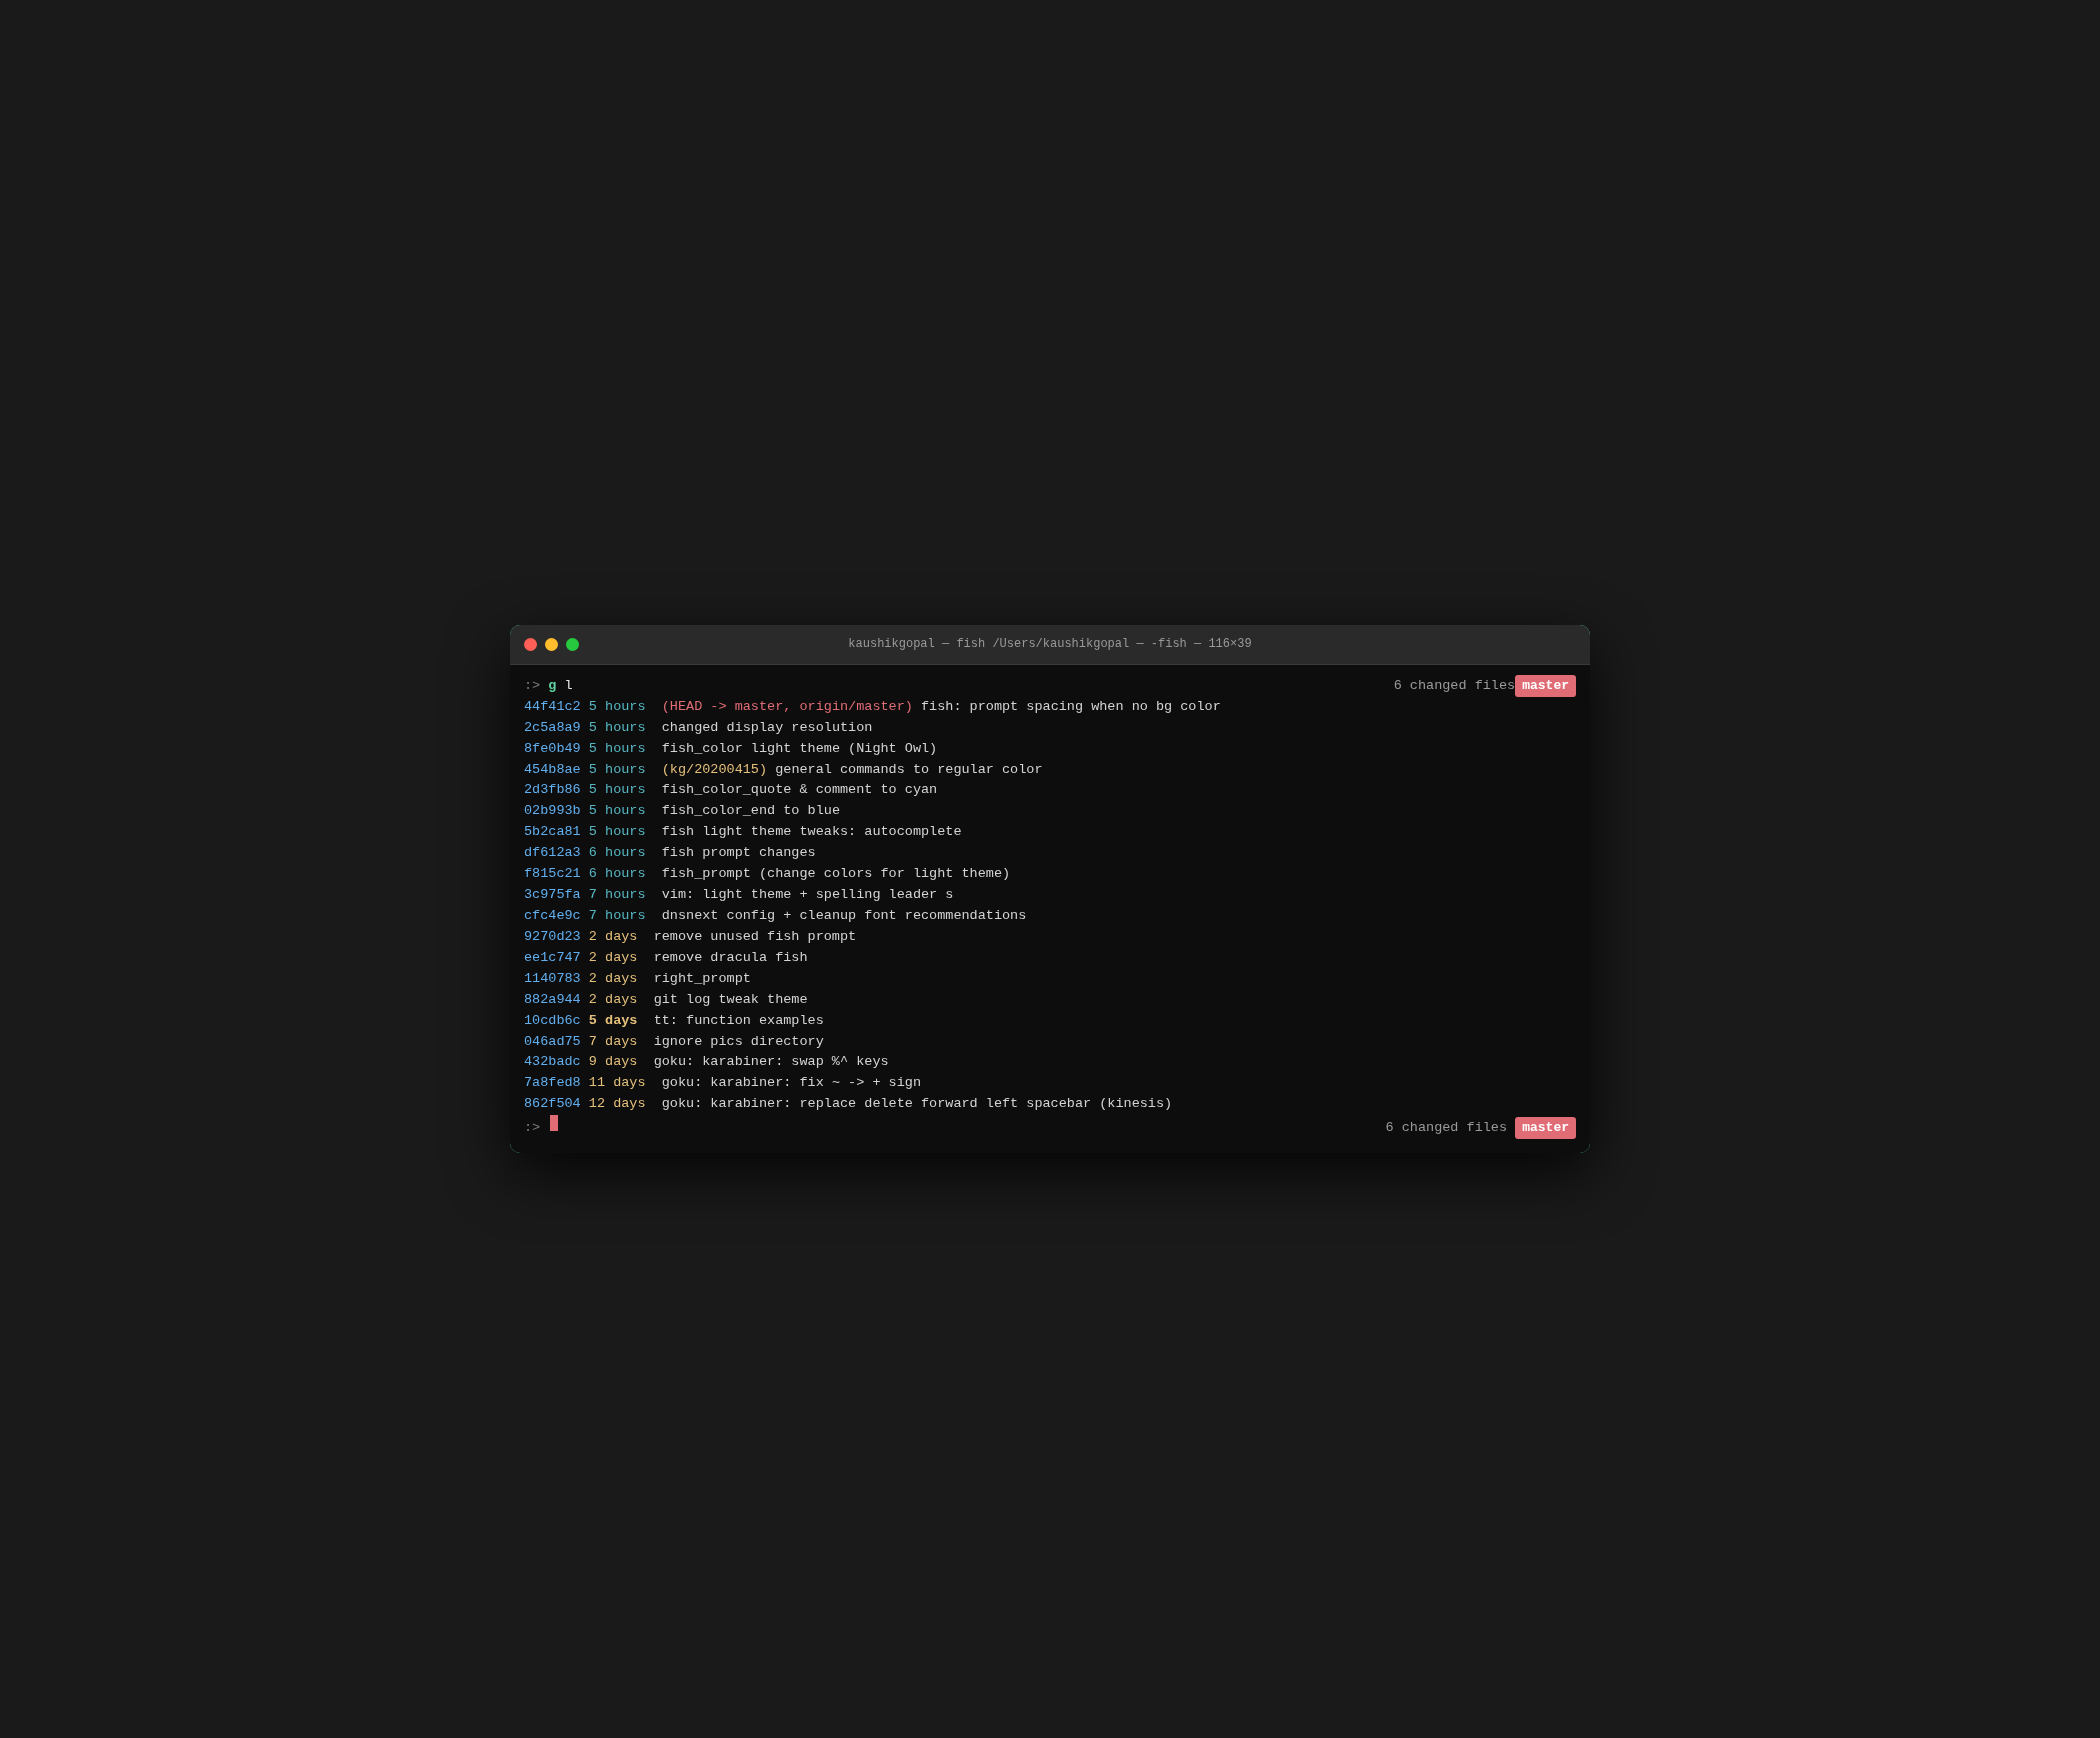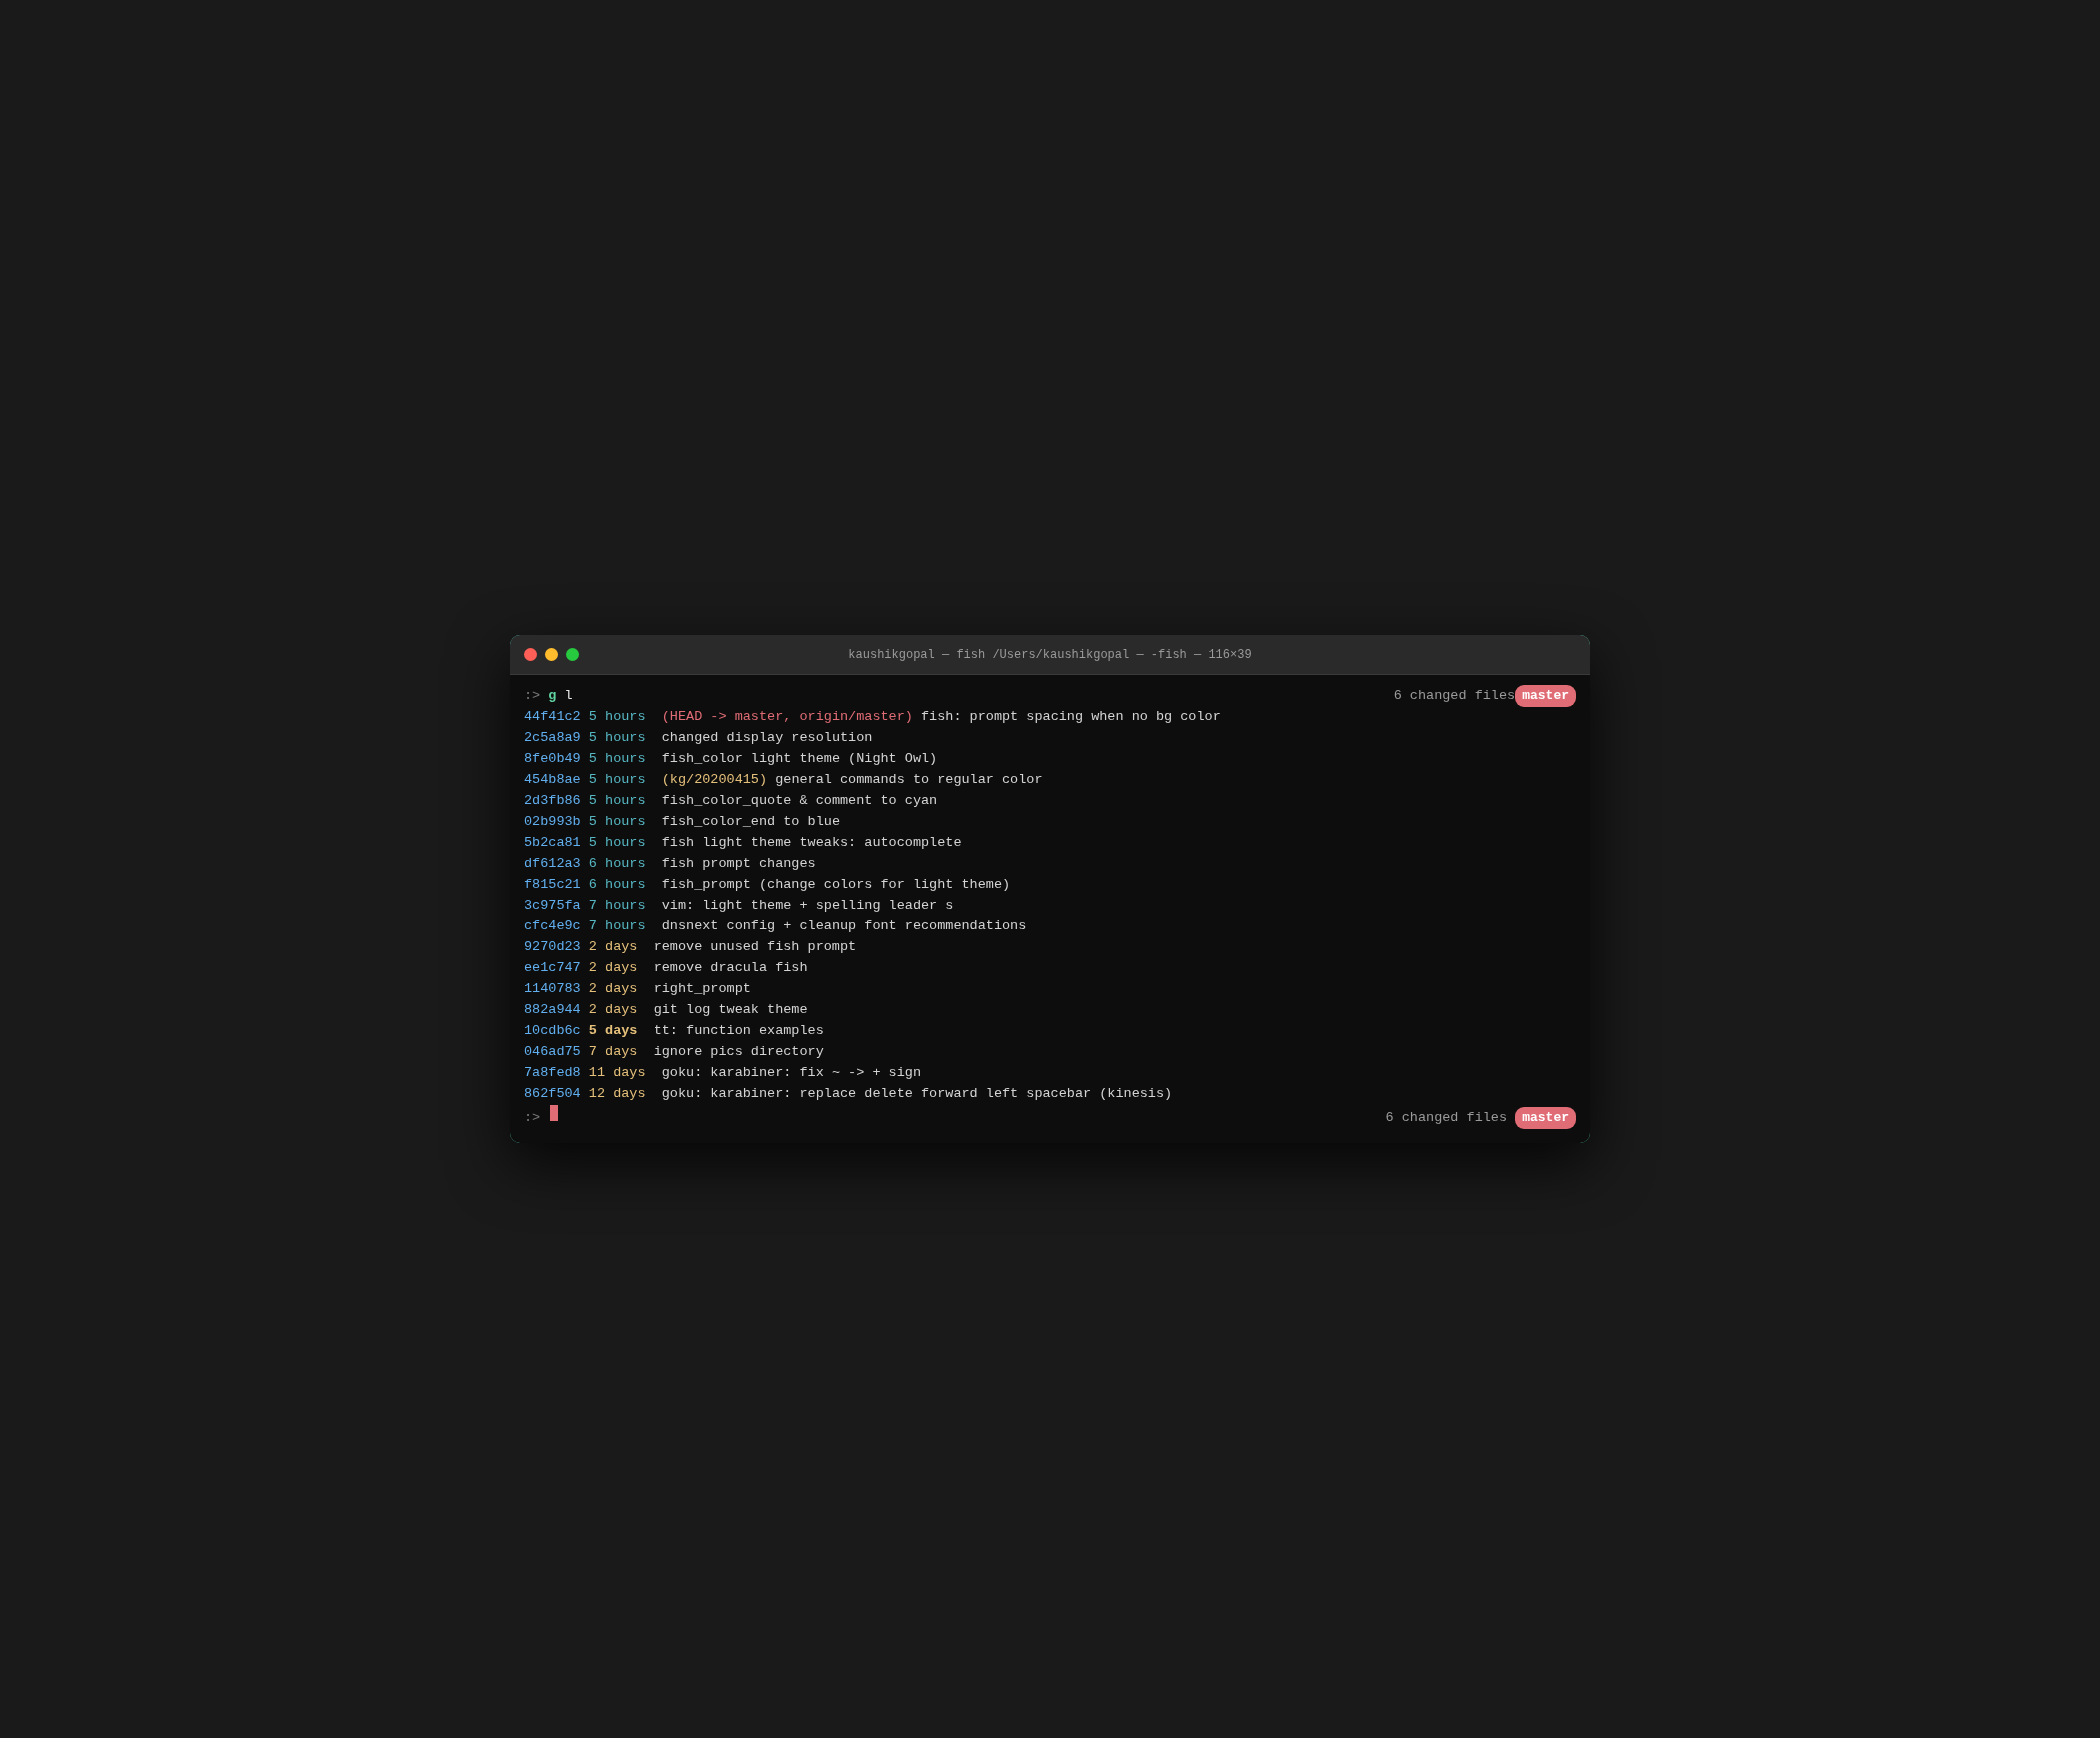--- a/index.html
+++ b/index.html
@@ -106,21 +106,21 @@
 
     .changed-files-label {
       color: #9a9a9a;
       font-size: 13.5px;
     }
 
     .master-badge {
       background: #e06c75;
       color: #ffffff;
       padding: 1px 7px;
-      border-radius: 9px;
+      border-radius: 3px;
       font-size: 13px;
       font-weight: bold;
     }
 
     .hash { color: #61afef; }
     .time-5h { color: #56b6c2; }
     .time-6h { color: #56b6c2; }
     .time-7h { color: #56b6c2; }
     .time-2d { color: #e5c07b; }
     .time-5d { color: #e5c07b; font-weight: bold; }
@@ -301,20 +301,27 @@
     </div>
 
     <div class="line">
       <span class="hash">046ad75</span>
       <span>&nbsp;</span>
       <span class="time-7d">7 days</span>
       <span>&nbsp;&nbsp;</span>
       <span class="msg-normal">ignore pics directory</span>
     </div>
 
+    <div class="line">
+      <span class="hash">432badc</span>
+      <span>&nbsp;</span>
+      <span class="time-9d">9 days</span>
+      <span>&nbsp;&nbsp;</span>
+      <span class="msg-normal">goku: karabiner: swap %^ keys</span>
+    </div>
 
     <div class="line">
       <span class="hash">7a8fed8</span>
       <span>&nbsp;</span>
       <span class="time-11d">11 days</span>
       <span>&nbsp;&nbsp;</span>
       <span class="msg-normal">goku: karabiner: fix ~ -&gt; + sign</span>
     </div>
 
     <div class="line">

